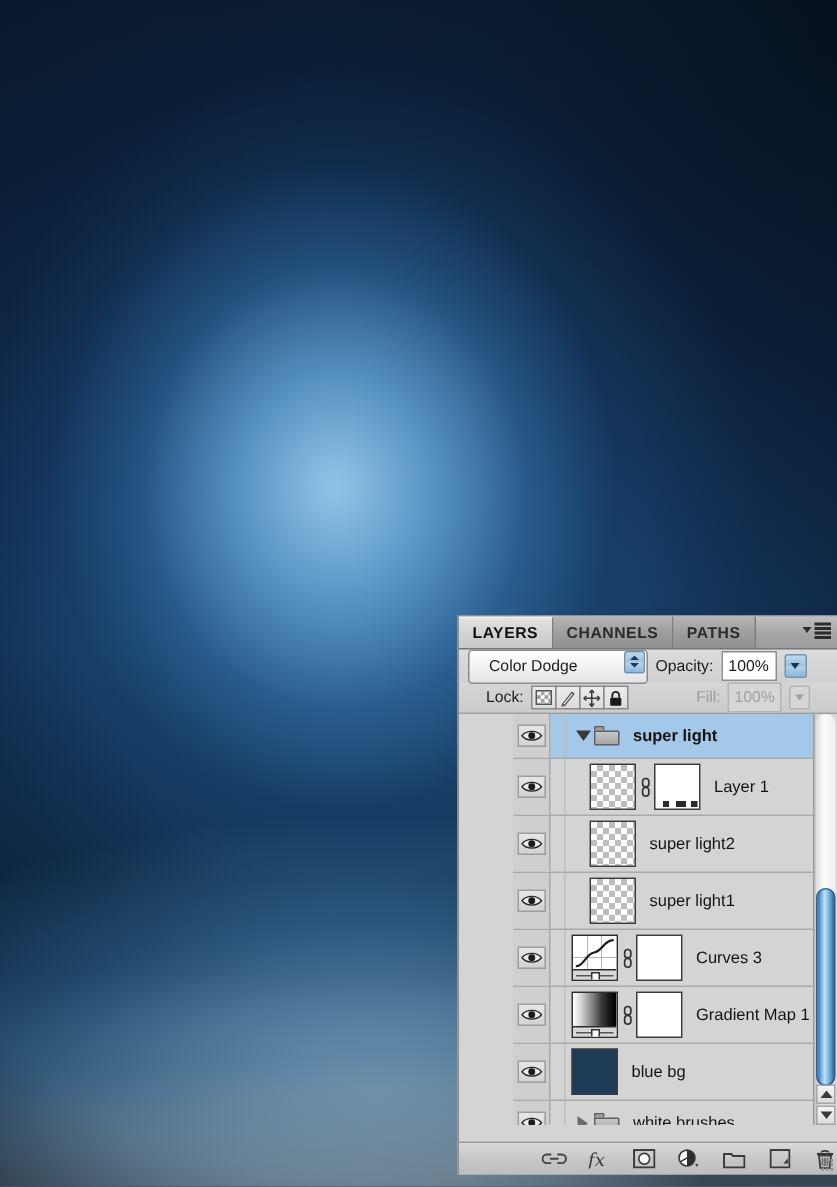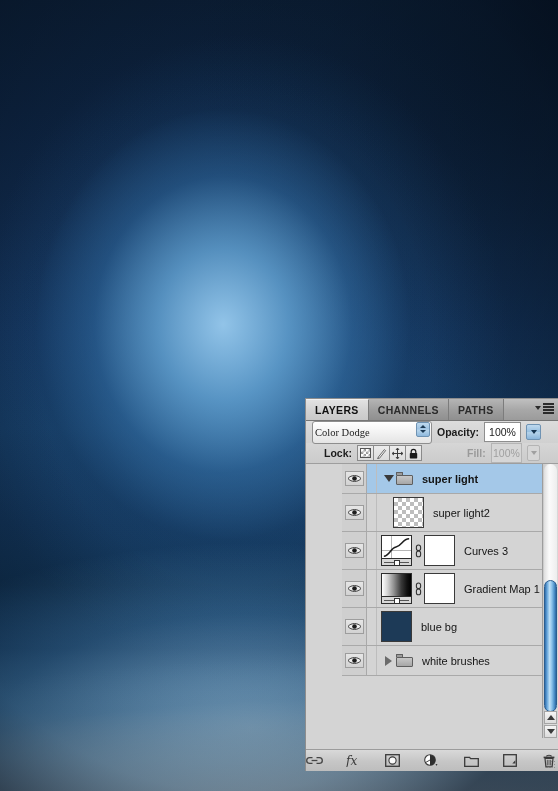--- a/index.html
+++ b/index.html
@@ -40,21 +40,21 @@
   }
   #canvas-vignette {
     position: absolute; inset: 0;
     background: radial-gradient(ellipse 78% 66% at 42% 44%, rgba(0,0,0,0) 45%, rgba(5,16,30,0.45) 85%, rgba(4,13,26,0.72) 100%);
     pointer-events: none;
   }
 
   
   #layers-panel {
     position: absolute;
-    left: 305px; top: 398px;
+    left: 305px; top: 410px;
     width: 253px; height: 373px;
     background: #d4d4d4;
     border-left: 1px solid #8d8d8d;
     border-top: 1px solid #8d8d8d;
     font-size: 11px;
     color: #1b1b1b;
     overflow: hidden;
   }
 
   
@@ -105,41 +105,40 @@
     gap: 5px;
     background: linear-gradient(180deg,#dcdcdc 0%,#d0d0d0 100%);
   }
   .combo {
     position: relative;
     width: 120px; height: 23px;
     background: linear-gradient(180deg,#ffffff 0%,#f3f3f3 48%,#e4e4e4 100%);
     border: 1px solid #8e8e8e;
     border-radius: 3px;
     display: flex; align-items: center;
-    padding-left: 2px;
+    padding-left: 13px;
     font-size: 10.5px;
     box-shadow: 0 1px 0 rgba(255,255,255,.7) inset;
-    font-family: Liberation Serif, serif;
   }
   .combo .stepper {
     position: absolute; right: 1px; top: 0px;
     width: 14px; height: 15px;
     margin-top: 0px;
     background: linear-gradient(180deg,#bfd9ee 0%,#9cc2e2 48%,#b9d6ec 52%,#8fb9dd 100%);
     border-radius: 2px;
     border: 1px solid #6f93b3;
     display: flex; flex-direction: column; align-items: center; justify-content: center; gap: 2px;
   }
   .combo .stepper .up {
     width:0;height:0;border-left:3px solid transparent;border-right:3px solid transparent;border-bottom:3.5px solid #1c3a55;
   }
   .combo .stepper .dn {
     width:0;height:0;border-left:3px solid transparent;border-right:3px solid transparent;border-top:3.5px solid #1c3a55;
   }
-  .field-label { font-size: 10.5px; color: #1b1b1b; font-weight: bold; }
+  .field-label { font-size: 10.5px; color: #1b1b1b; }
   .field-label.dim { color: #9a9a9a; }
   .numbox {
     width: 37px; height: 20px;
     background: #fff; border: 1px solid #8e8e8e;
     font-size: 10.5px; display: flex; align-items: center; justify-content: center;
   }
   .numbox.dim { background: #d6d6d6; border-color: #b4b4b4; color: #a0a0a0; }
   .dropbtn {
     width: 15px; height: 16px;
     background: linear-gradient(180deg,#bfd9ee 0%,#97bfe0 50%,#b5d3ea 54%,#8ab5db 100%);
@@ -334,21 +333,21 @@
   }
   .vscroll .arrow.up { bottom: 14px; }
   .vscroll .arrow.dn { bottom: 0px; }
   .vscroll .arrow .t-up { width:0;height:0;border-left:4px solid transparent;border-right:4px solid transparent;border-bottom:5px solid #3a3a3a; }
   .vscroll .arrow .t-dn { width:0;height:0;border-left:4px solid transparent;border-right:4px solid transparent;border-top:5px solid #3a3a3a; }
 
   
   .panel-footer {
     position: absolute; left: 0; bottom: 0;
     width: 100%; height: 22px;
-    display: flex; align-items: center; justify-content: space-between;
+    display: flex; align-items: center; justify-content: flex-end;
     gap: 13px;
     background: linear-gradient(180deg,#d9d9d9 0%,#c6c6c6 55%,#bdbdbd 100%);
     border-top: 1px solid #9c9c9c;
   }
   .footer-btn {
     width: 17px; height: 15px;
     display: flex; align-items: center; justify-content: center;
     color: #3a3a3a;
   }
   .grip {
@@ -454,37 +453,74 @@
             <i class="down"></i>
           </span>
         <span class="folder-icon">
             <i class="tab-bit"></i>
             <i class="body-bit"></i>
           </span>
         <span class="layer-name bold">super light</span>
       </div>
     </div>
 
+    <div class="layer-row">
+      <div class="eye-cell">
+        <span class="eye-box">
+          <svg width="15" height="9" viewBox="0 0 15 9">
+            <path d="M1 4.5 C4 0.6, 11 0.6, 14 4.5 C11 8.4, 4 8.4, 1 4.5 Z" fill="#ededed" stroke="#2a2a2a" stroke-width="0.9"></path>
+            <circle cx="7.5" cy="4.5" r="2.3" fill="#1c1c1c"></circle>
+          </svg>
+        </span>
+      </div>
+      <div class="link-cell"></div>
+      <div class="row-body" style="padding-left:16px">
+        <span class="thumb checker"></span>
+        <span class="chain">
+          <svg width="9" height="14" viewBox="0 0 9 14">
+            <rect x="2.4" y="1" width="4.2" height="5.6" rx="2.1" fill="none" stroke="#333" stroke-width="1.1"></rect>
+            <rect x="2.4" y="7" width="4.2" height="5.8" rx="2.1" fill="none" stroke="#333" stroke-width="1.1"></rect>
+          </svg>
+        </span>
+        <span class="thumb mask"></span>
+        <span class="layer-name">Layer 1</span>
+      </div>
+    </div>
 
     <div class="layer-row">
       <div class="eye-cell">
         <span class="eye-box">
           <svg width="15" height="9" viewBox="0 0 15 9">
             <path d="M1 4.5 C4 0.6, 11 0.6, 14 4.5 C11 8.4, 4 8.4, 1 4.5 Z" fill="#ededed" stroke="#2a2a2a" stroke-width="0.9"></path>
             <circle cx="7.5" cy="4.5" r="2.3" fill="#1c1c1c"></circle>
           </svg>
         </span>
       </div>
       <div class="link-cell"></div>
       <div class="row-body" style="padding-left:16px">
         <span class="thumb checker"></span>
         <span class="layer-name">super light2</span>
       </div>
     </div>
 
+    <div class="layer-row">
+      <div class="eye-cell">
+        <span class="eye-box">
+          <svg width="15" height="9" viewBox="0 0 15 9">
+            <path d="M1 4.5 C4 0.6, 11 0.6, 14 4.5 C11 8.4, 4 8.4, 1 4.5 Z" fill="#ededed" stroke="#2a2a2a" stroke-width="0.9"></path>
+            <circle cx="7.5" cy="4.5" r="2.3" fill="#1c1c1c"></circle>
+          </svg>
+        </span>
+      </div>
+      <div class="link-cell"></div>
+      <div class="row-body" style="padding-left:16px">
+        <span class="thumb checker"></span>
+        <span class="layer-name">super light1</span>
+      </div>
+    </div>
 
     <div class="layer-row">
       <div class="eye-cell">
         <span class="eye-box">
           <svg width="15" height="9" viewBox="0 0 15 9">
             <path d="M1 4.5 C4 0.6, 11 0.6, 14 4.5 C11 8.4, 4 8.4, 1 4.5 Z" fill="#ededed" stroke="#2a2a2a" stroke-width="0.9"></path>
             <circle cx="7.5" cy="4.5" r="2.3" fill="#1c1c1c"></circle>
           </svg>
         </span>
       </div>

